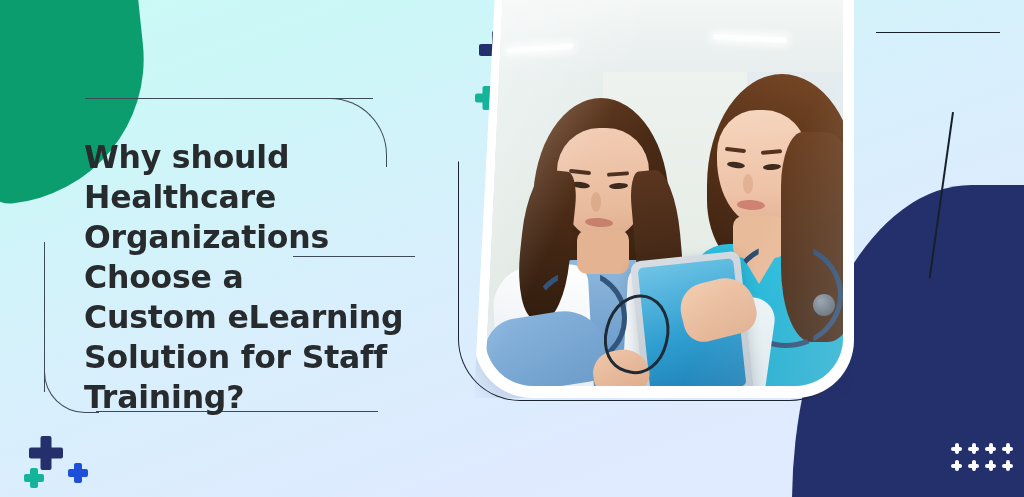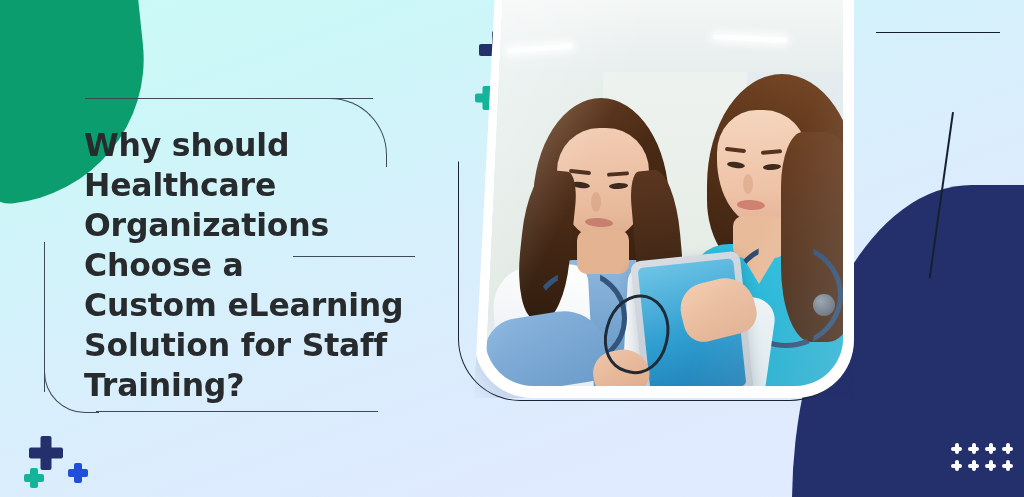--- a/index.html
+++ b/index.html
@@ -206,21 +206,21 @@
   .plus-bl-blue{--t:8px;width:20px;height:20px;left:68px;top:463px;color:#1f4fd8;}
   .plus-bl-teal{--t:8px;width:20px;height:20px;left:24px;top:468px;color:#14b49a;}
 
   
   .dot-grid{position:absolute;left:951px;top:443px;display:grid;
     grid-template-columns:repeat(4,17px);grid-auto-rows:17px;}
   .dot-grid .plus{position:relative;--t:4px;width:11px;height:11px;color:#ffffff;}
 
   
   .headline{
-    position:absolute;left:84px;top:104px;width:370px;
+    position:absolute;left:84px;top:116px;width:370px;
     color:#282b2e;
     font-size:31.5px;line-height:40px;font-weight:bold;
     letter-spacing:-.2px;
     white-space:pre-line;
     font-family:"DejaVu Sans","Liberation Sans",sans-serif;
   }
 </style>
 </head>
 <body>
 

